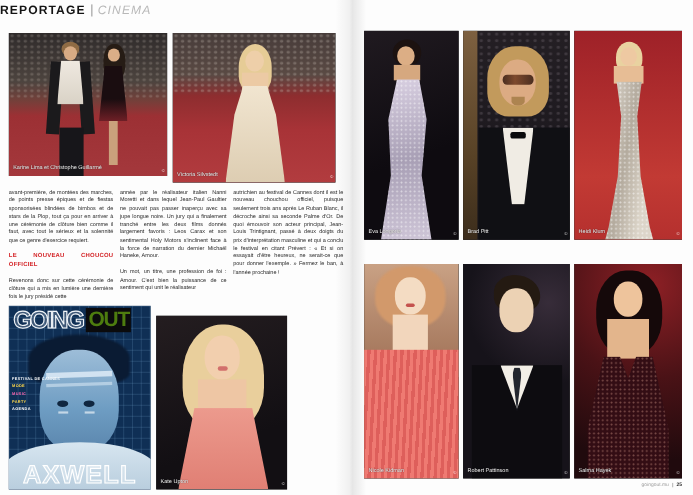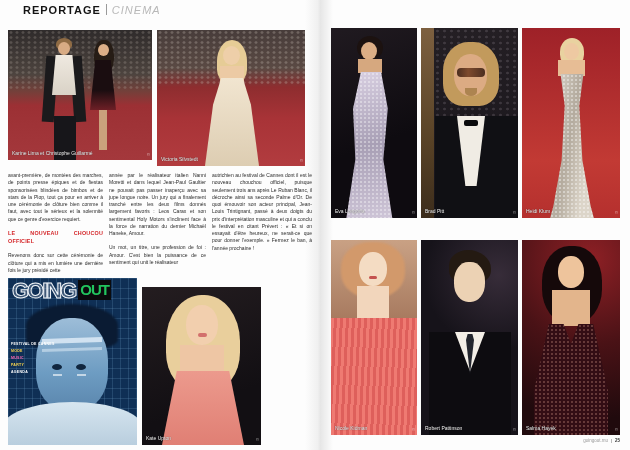--- a/index.html
+++ b/index.html
@@ -1,20 +1,20 @@
 <!DOCTYPE html>
 <html><head>
 <meta charset="utf-8">
 <style>
   html,body{margin:0;padding:0;}
   body{width:630px;height:450px;position:relative;background:#fdfdfd;
        font-family:"Liberation Sans",sans-serif;overflow:hidden;}
 
   
-  .header{position:absolute;left:23px;top:4px;display:flex;align-items:flex-start;gap:5px;}
+  .header{position:absolute;left:0;top:4px;display:flex;align-items:flex-start;gap:5px;}
   .hdr-bold{font-size:11px;font-weight:bold;letter-spacing:1px;color:#141414;}
   .hdr-div{width:1px;height:11px;background:#9a9a9a;}
   .hdr-light{font-size:11px;letter-spacing:1px;color:#b8b8b8;font-style:italic;}
 
   
   .photo{position:absolute;margin:0;overflow:hidden;background:#111;}
   .bg{position:absolute;inset:0;}
   .shape{position:absolute;}
   .cap{position:absolute;left:4px;bottom:4px;font-size:5px;color:#fff;opacity:.95;
        text-shadow:0 0 1px #000;z-index:6;white-space:nowrap;}
@@ -71,21 +71,21 @@
   #cover .cv-eye-l{left:44px;top:86px;width:10px;height:6px;background:#10263f;border-radius:50%;}
   #cover .cv-eye-r{left:68px;top:86px;width:10px;height:6px;background:#10263f;border-radius:50%;}
   #cover .cv-mark-l{left:45px;top:96px;width:9px;height:2px;background:rgba(255,255,255,.6);}
   #cover .cv-mark-r{left:69px;top:96px;width:9px;height:2px;background:rgba(255,255,255,.6);}
   #cover .cv-tee{left:-6px;top:124px;width:141px;height:43px;
       background:linear-gradient(180deg,#d7e6f0,#b9cede);border-radius:50% 50% 0 0/60% 60% 0 0;}
   .cv-logo{position:absolute;left:4px;top:2px;display:flex;align-items:flex-start;z-index:4;}
   .cv-going{font-size:22px;font-weight:900;letter-spacing:-2px;line-height:1;
       color:rgba(255,255,255,.2);-webkit-text-stroke:1px #f2f6fa;}
   .cv-out-box{margin-left:3px;background:#0b0b0d;padding:1px 2px;}
-  .cv-out{font-size:15px;font-weight:900;color:#22c55e;line-height:1;letter-spacing:-1px;}
+  .cv-out{font-size:19px;font-weight:900;color:#4d7c0f;line-height:1;letter-spacing:-1px;}
   .cv-lines{position:absolute;left:3px;top:64px;width:46px;z-index:4;display:flex;flex-direction:column;gap:3px;}
   .cv-line{font-size:3.5px;font-weight:bold;letter-spacing:.3px;color:#fff;}
   .cv-line:nth-child(2){color:#ffd94d;} .cv-line:nth-child(3){color:#ff66b0;}
   .cv-line:nth-child(4){color:#ffd94d;} .cv-line:nth-child(5){color:#fff;}
   .cv-artist{position:absolute;left:0;right:0;bottom:2px;text-align:center;font-size:23px;font-weight:700;
       letter-spacing:1px;line-height:1;color:rgba(255,255,255,.25);-webkit-text-stroke:1px #fff;z-index:4;}
 
   
   #phKate{left:142px;top:287px;width:119px;height:158px;}
   #phKate .bg{background:linear-gradient(160deg,#241d20,#120f13 70%);}
@@ -242,20 +242,21 @@
       <span class="cv-going">GOING</span>
       <span class="cv-out-box"><span class="cv-out">OUT</span></span>
     </div>
     <div class="cv-lines">
       <span class="cv-line">FESTIVAL DE CANNES</span>
       <span class="cv-line">MODE</span>
       <span class="cv-line">MUSIC</span>
       <span class="cv-line">PARTY</span>
       <span class="cv-line">AGENDA</span>
     </div>
+    <div class="cv-artist">AXWELL</div>
   </div>
 
   <figure class="photo" id="phKate">
     <div class="bg"></div>
     <div class="shape k-hair"></div>
     <div class="shape k-face"></div>
     <div class="shape k-lips"></div>
     <div class="shape k-chest"></div>
     <div class="shape k-dress"></div>
     <figcaption class="cap">Kate Upton</figcaption>

